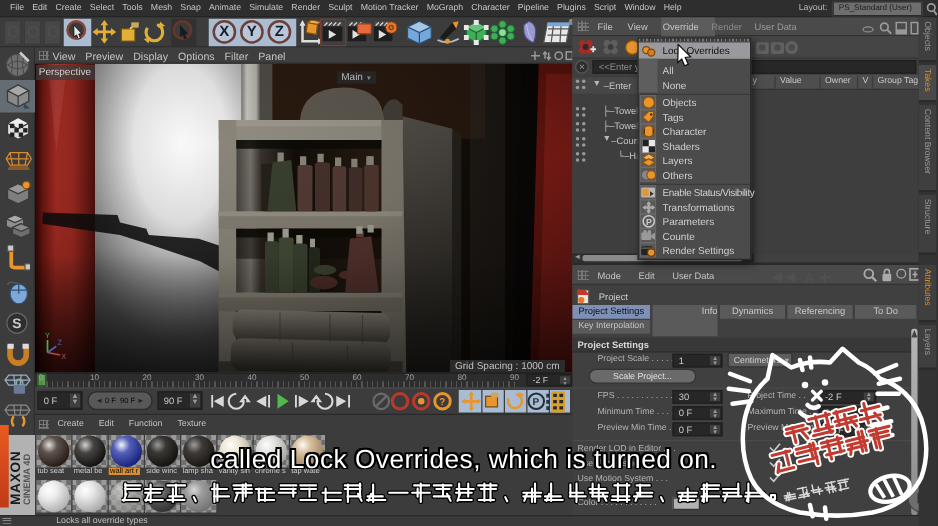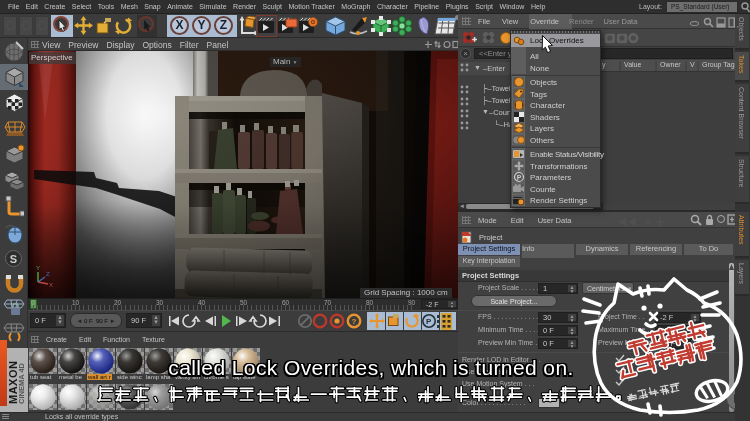--- a/index.html
+++ b/index.html
@@ -773,21 +773,21 @@
 
 <svg class="abs" style="left:461px;top:231px" width="13" height="13">
       <rect x="1" y="1" width="9" height="11" fill="#e8e4da" stroke="#555"></rect>
       <path d="M1,1 h6 l3,3 v1 h-9z" fill="#c03a2a"></path>
       <circle cx="4" cy="9" r="2.5" fill="#e8772e"></circle>
     </svg>
 <div class="abs t9" style="left:479px;top:233px;color:#cfcfcf">Project</div>
 
 <div class="abs" style="left:458px;top:244px;width:276px;height:11px">
 <div class="abs" style="left:0;top:0;width:62px;height:11px;background:#7e90b4;color:#0e1420;font-size:7.5px;text-align:center;line-height:10px">Project Settings</div>
-<div class="abs" style="left:64px;top:0;width:52px;height:14px;background:#5a5a5a;color:#c8c8c8;font-size:7.5px;text-align:left;line-height:10px">Info</div>
+<div class="abs" style="left:64px;top:0;width:52px;height:25px;background:#5a5a5a;color:#c8c8c8;font-size:7.5px;text-align:right;line-height:10px">Info</div>
 <div class="abs" style="left:118px;top:0;width:52px;height:11px;background:#5a5a5a;color:#c8c8c8;font-size:7.5px;text-align:center;line-height:10px">Dynamics</div>
 <div class="abs" style="left:172px;top:0;width:52px;height:11px;background:#5a5a5a;color:#c8c8c8;font-size:7.5px;text-align:center;line-height:10px">Referencing</div>
 <div class="abs" style="left:226px;top:0;width:49px;height:11px;background:#5a5a5a;color:#c8c8c8;font-size:7.5px;text-align:center;line-height:10px">To Do</div>
     </div>
 <div class="abs" style="left:458px;top:256px;width:62px;height:11px;background:#5a5a5a;color:#c8c8c8;font-size:7px;text-align:center;line-height:10px">Key Interpolation</div>
 
 <div class="abs" style="left:458px;top:270px;width:272px;height:12px;background:#383838;border-bottom:1px solid #2e2e2e;color:#d8d8d8;font-weight:bold;font-size:7.5px;padding:1px 0 0 4px">Project Settings</div>
 
 <div class="abs t8" style="left:478px;top:284px;color:#b4b4b4">Project Scale . . . . . .</div>
 <div class="abs field" style="left:538px;top:283px;width:40px;height:11px;line-height:10px">1<span class="spin" style="font-size:5px;line-height:4px">▲<br>▼</span></div>

